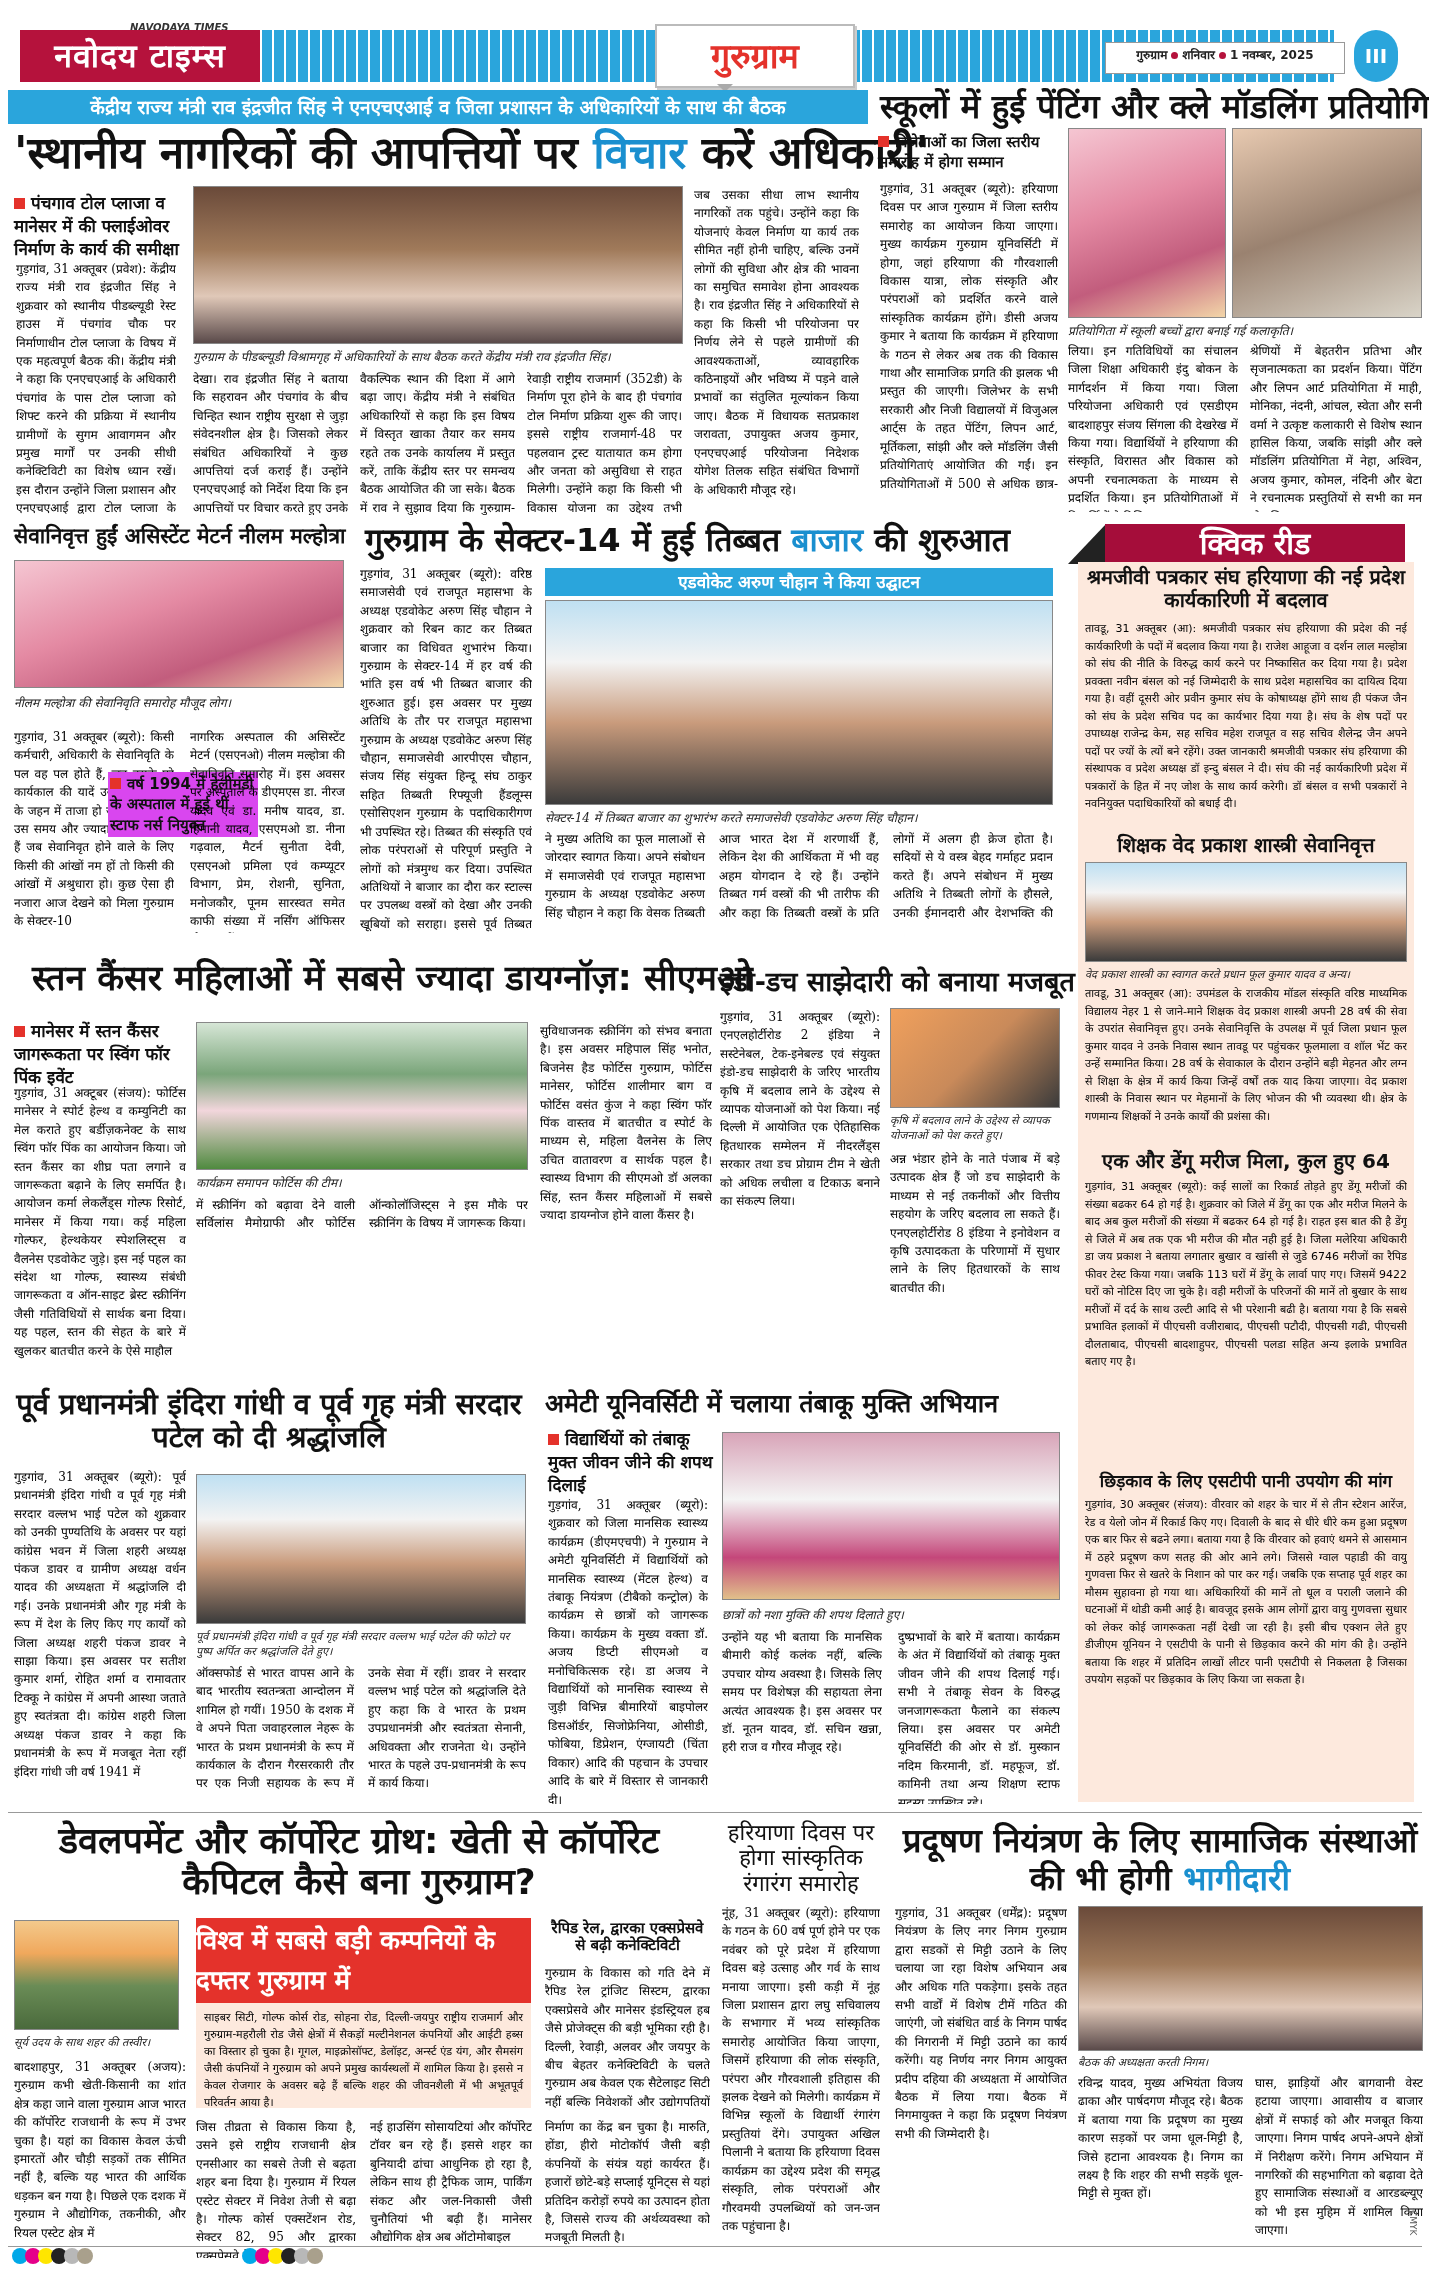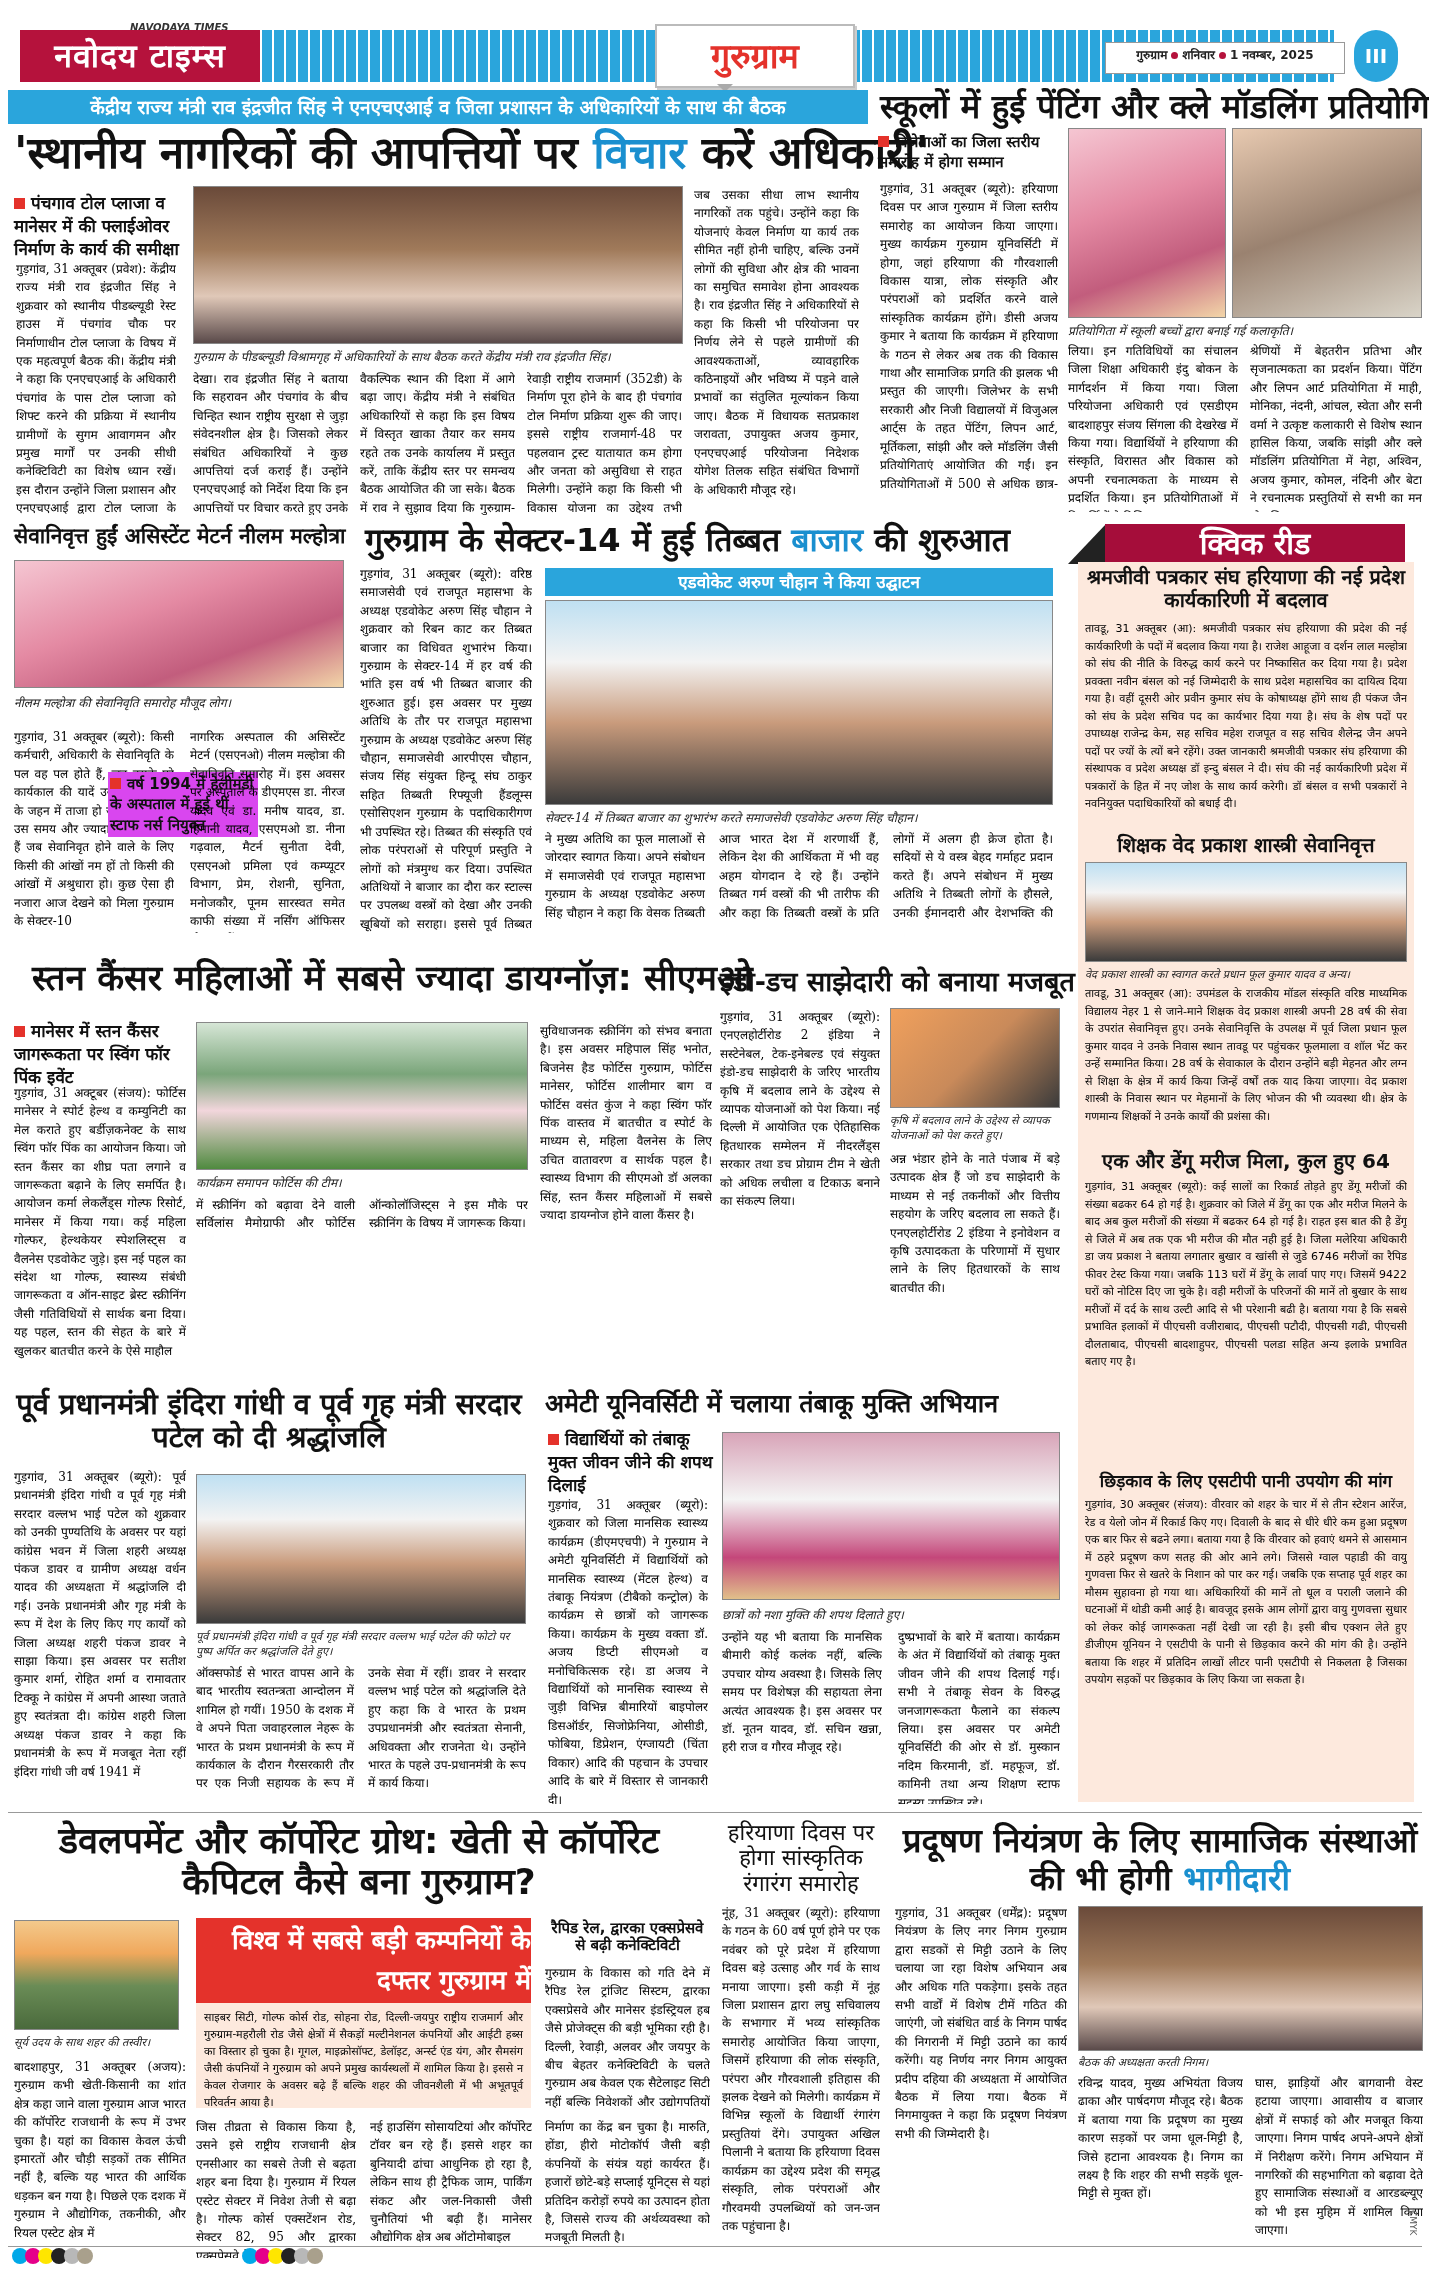--- a/index.html
+++ b/index.html
@@ -23,21 +23,21 @@
 .photo{background:linear-gradient(135deg,#8a7a6a,#c9b49a 40%,#6d7f8f 80%);border:1px solid #888}
 .photo.green{background:linear-gradient(180deg,#d6e6d6 0%,#7aa57a 35%,#f2d6dc 60%,#4f8a3f 100%)}
 .photo.pink{background:linear-gradient(160deg,#f5c6d2,#e48aa3 40%,#c25d7d 70%,#f2d5a8)}
 .photo.crowd{background:linear-gradient(180deg,#bfe0f2 0%,#f3f3f3 30%,#c99b7c 60%,#3b3b3b 100%)}
 .photo.hall{background:linear-gradient(180deg,#6a4a3a 0%,#a07a5a 40%,#e0c8b8 70%,#5a4a4a)}
 .photo.seats{background:linear-gradient(180deg,#d8a4b8 0%,#f4f4f4 40%,#c4477a 75%,#e1c08a)}
 .photo.city{background:linear-gradient(180deg,#f3c98c 0%,#f0a85c 30%,#6a8c56 60%,#4a6a3c)}
 .quick-tag{left:1105px;top:524px;width:300px;height:40px;background:#a50d3a;color:#fff;font-weight:bold;font-size:30px;text-align:center;line-height:40px}
 .quick-tri{left:1068px;top:524px;width:0;height:0;border-left:38px solid transparent;border-bottom:40px solid #222}
 .quick-box{left:1078px;top:562px;width:336px;height:1240px;background:#fde9dd}
-.red-box{background:#e4322b;color:#fff;font-weight:bold;text-align:right}
+.red-box{background:#e4322b;color:#fff;font-weight:bold;text-align:left}
 .peach{background:#fde9dd}
 .cmyk{width:16px;height:16px;border-radius:50%;display:inline-block;margin-right:-3px}
 .rule{background:#999;height:1px}
 </style>
 </head>
 <body>
 
 <div class="abs masthead-small">NAVODAYA TIMES</div>
 <div class="abs masthead-logo">नवोदय टाइम्स</div>
 <div class="abs masthead-stripes"></div>
@@ -104,21 +104,21 @@
 <div class="abs body" style="left:14px;top:1084px;width:172px;height:280px">गुड़गांव, 31 अक्टूबर (संजय): फोर्टिस मानेसर ने स्पोर्ट हेल्थ व कम्युनिटी का मेल कराते हुए बर्डीज़कनेक्ट के साथ स्विंग फॉर पिंक का आयोजन किया। जो स्तन कैंसर का शीघ्र पता लगाने व जागरूकता बढ़ाने के लिए समर्पित है। आयोजन कर्मा लेकलैंड्स गोल्फ रिसोर्ट, मानेसर में किया गया। कई महिला गोल्फर, हेल्थकेयर स्पेशलिस्ट्स व वैलनेस एडवोकेट जुड़े। इस नई पहल का संदेश था गोल्फ, स्वास्थ्य संबंधी जागरूकता व ऑन-साइट ब्रेस्ट स्क्रीनिंग जैसी गतिविधियों से सार्थक बना दिया। यह पहल, स्तन की सेहत के बारे में खुलकर बातचीत करने के ऐसे माहौल</div>
 <div class="abs photo green" style="left:196px;top:1022px;width:332px;height:148px"></div>
 <div class="abs caption" style="left:196px;top:1174px;width:332px">कार्यक्रम समापन फोर्टिस की टीम।</div>
 <div class="abs body" style="left:196px;top:1196px;width:332px;height:168px;column-count:2;column-gap:14px">में स्क्रीनिंग को बढ़ावा देने वाली सर्विलांस मैमोग्राफी और फोर्टिस ऑन्कोलॉजिस्ट्स ने इस मौके पर स्क्रीनिंग के विषय में जागरूक किया।</div>
 <div class="abs body" style="left:540px;top:1022px;width:172px;height:342px">सुविधाजनक स्क्रीनिंग को संभव बनाता है। इस अवसर महिपाल सिंह भनोत, बिजनेस हैड फोर्टिस गुरुग्राम, फोर्टिस मानेसर, फोर्टिस शालीमार बाग व फोर्टिस वसंत कुंज ने कहा स्विंग फॉर पिंक वास्तव में बातचीत व स्पोर्ट के माध्यम से, महिला वैलनेस के लिए उचित वातावरण व सार्थक पहल है। स्वास्थ्य विभाग की सीएमओ डॉ अलका सिंह, स्तन कैंसर महिलाओं में सबसे ज्यादा डायग्नोज होने वाला कैंसर है।</div>
 
 <div class="abs hl" style="left:720px;top:966px;width:340px;font-size:27px;white-space:nowrap">इंडो-डच साझेदारी को बनाया मजबूत</div>
 <div class="abs body" style="left:720px;top:1008px;width:160px;height:355px">गुड़गांव, 31 अक्तूबर (ब्यूरो): एनएलहोर्टीरोड 2 इंडिया ने सस्टेनेबल, टेक-इनेबल्ड एवं संयुक्त इंडो-डच साझेदारी के जरिए भारतीय कृषि में बदलाव लाने के उद्देश्य से व्यापक योजनाओं को पेश किया। नई दिल्ली में आयोजित एक ऐतिहासिक हितधारक सम्मेलन में नीदरलैंड्स सरकार तथा डच प्रोग्राम टीम ने खेती को अधिक लचीला व टिकाऊ बनाने का संकल्प लिया।</div>
 <div class="abs photo" style="left:890px;top:1008px;width:170px;height:100px;background:linear-gradient(135deg,#f0a05c,#c98a5a 50%,#3b3b3b)"></div>
 <div class="abs caption" style="left:890px;top:1112px;width:170px;font-size:11px">कृषि में बदलाव लाने के उद्देश्य से व्यापक योजनाओं को पेश करते हुए।</div>
-<div class="abs body" style="left:890px;top:1150px;width:170px;height:213px">अन्न भंडार होने के नाते पंजाब में बड़े उत्पादक क्षेत्र हैं जो डच साझेदारी के माध्यम से नई तकनीकों और वित्तीय सहयोग के जरिए बदलाव ला सकते हैं। एनएलहोर्टीरोड 2 इंडिया ने इनोवेशन व कृषि उत्पादकता के परिणामों में सुधार लाने के लिए हितधारकों के साथ बातचीत की।</div>
+<div class="abs body" style="left:890px;top:1150px;width:170px;height:213px">अन्न भंडार होने के नाते पंजाब में बड़े उत्पादक क्षेत्र हैं जो डच साझेदारी के माध्यम से नई तकनीकों और वित्तीय सहयोग के जरिए बदलाव ला सकते हैं। एनएलहोर्टीरोड 8 इंडिया ने इनोवेशन व कृषि उत्पादकता के परिणामों में सुधार लाने के लिए हितधारकों के साथ बातचीत की।</div>
 
 <div class="abs hl" style="left:14px;top:1388px;width:510px;font-size:29px;text-align:center">पूर्व प्रधानमंत्री इंदिरा गांधी व पूर्व गृह मंत्री सरदार पटेल को दी श्रद्धांजलि</div>
 <div class="abs body" style="left:14px;top:1468px;width:172px;height:335px">गुड़गांव, 31 अक्तूबर (ब्यूरो): पूर्व प्रधानमंत्री इंदिरा गांधी व पूर्व गृह मंत्री सरदार वल्लभ भाई पटेल को शुक्रवार को उनकी पुण्यतिथि के अवसर पर यहां कांग्रेस भवन में जिला शहरी अध्यक्ष पंकज डावर व ग्रामीण अध्यक्ष वर्धन यादव की अध्यक्षता में श्रद्धांजलि दी गई। उनके प्रधानमंत्री और गृह मंत्री के रूप में देश के लिए किए गए कार्यों को जिला अध्यक्ष शहरी पंकज डावर ने साझा किया। इस अवसर पर सतीश कुमार शर्मा, रोहित शर्मा व रामावतार टिक्कू ने कांग्रेस में अपनी आस्था जताते हुए स्वतंत्रता दी। कांग्रेस शहरी जिला अध्यक्ष पंकज डावर ने कहा कि प्रधानमंत्री के रूप में मजबूत नेता रहीं इंदिरा गांधी जी वर्ष 1941 में</div>
 <div class="abs photo crowd" style="left:196px;top:1474px;width:330px;height:150px"></div>
 <div class="abs caption" style="left:196px;top:1628px;width:330px;font-size:11px">पूर्व प्रधानमंत्री इंदिरा गांधी व पूर्व गृह मंत्री सरदार वल्लभ भाई पटेल की फोटो पर पुष्प अर्पित कर श्रद्धांजलि देते हुए।</div>
 <div class="abs body" style="left:196px;top:1664px;width:330px;height:140px;column-count:2;column-gap:14px"><span>ऑक्सफोर्ड से भारत वापस आने के बाद भारतीय स्वतन्त्रता आन्दोलन में शामिल हो गयीं। 1950 के दशक में वे अपने पिता जवाहरलाल नेहरू के भारत के प्रथम प्रधानमंत्री के रूप में कार्यकाल के दौरान गैरसरकारी तौर पर एक निजी</span> <span>सहायक के रूप में उनके सेवा में रहीं। डावर ने सरदार वल्लभ भाई पटेल को श्रद्धांजलि देते हुए कहा कि वे भारत के प्रथम उपप्रधानमंत्री और स्वतंत्रता सेनानी, अधिवक्ता और राजनेता थे। उन्होंने भारत के पहले उप-प्रधानमंत्री के रूप में कार्य किया।</span></div>
 
 <div class="abs hl" style="left:545px;top:1390px;width:520px;font-size:25px;white-space:nowrap">अमेटी यूनिवर्सिटी में चलाया तंबाकू मुक्ति अभियान</div>
 <div class="abs sub" style="left:548px;top:1428px;width:170px"><span class="sq"></span><span>विद्यार्थियों को तंबाकू मुक्त जीवन जीने की शपथ दिलाई</span></div>
 <div class="abs body" style="left:548px;top:1496px;width:160px;height:308px">गुड़गांव, 31 अक्तूबर (ब्यूरो): शुक्रवार को जिला मानसिक स्वास्थ्य कार्यक्रम (डीएमएचपी) ने गुरुग्राम ने अमेटी यूनिवर्सिटी में विद्यार्थियों को मानसिक स्वास्थ्य (मेंटल हेल्थ) व तंबाकू नियंत्रण (टीबैको कन्ट्रोल) के कार्यक्रम से छात्रों को जागरूक किया। कार्यक्रम के मुख्य वक्ता डॉ. अजय डिप्टी सीएमओ व मनोचिकित्सक रहे। डा अजय ने विद्यार्थियों को मानसिक स्वास्थ्य से जुड़ी विभिन्न बीमारियों बाइपोलर डिसऑर्डर, सिजोफ्रेनिया, ओसीडी, फोबिया, डिप्रेशन, एंग्जायटी (चिंता विकार) आदि की पहचान के उपचार आदि के बारे में विस्तार से जानकारी दी।</div>

